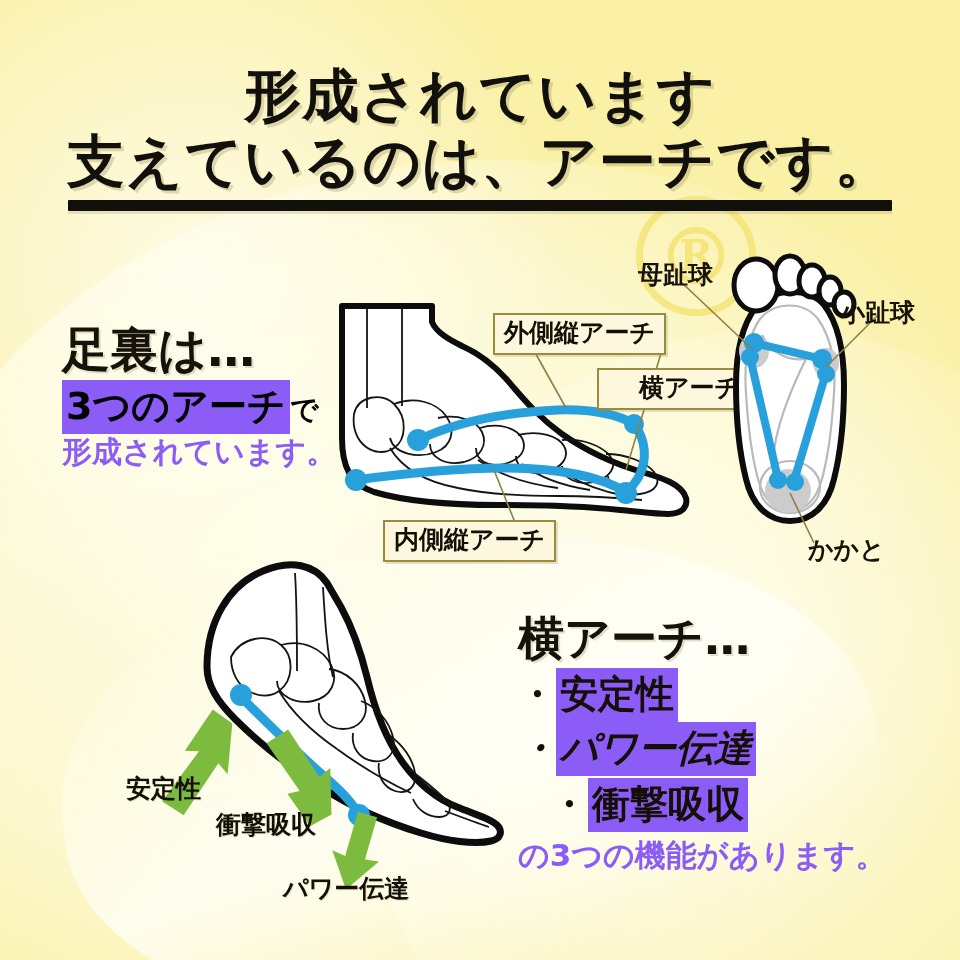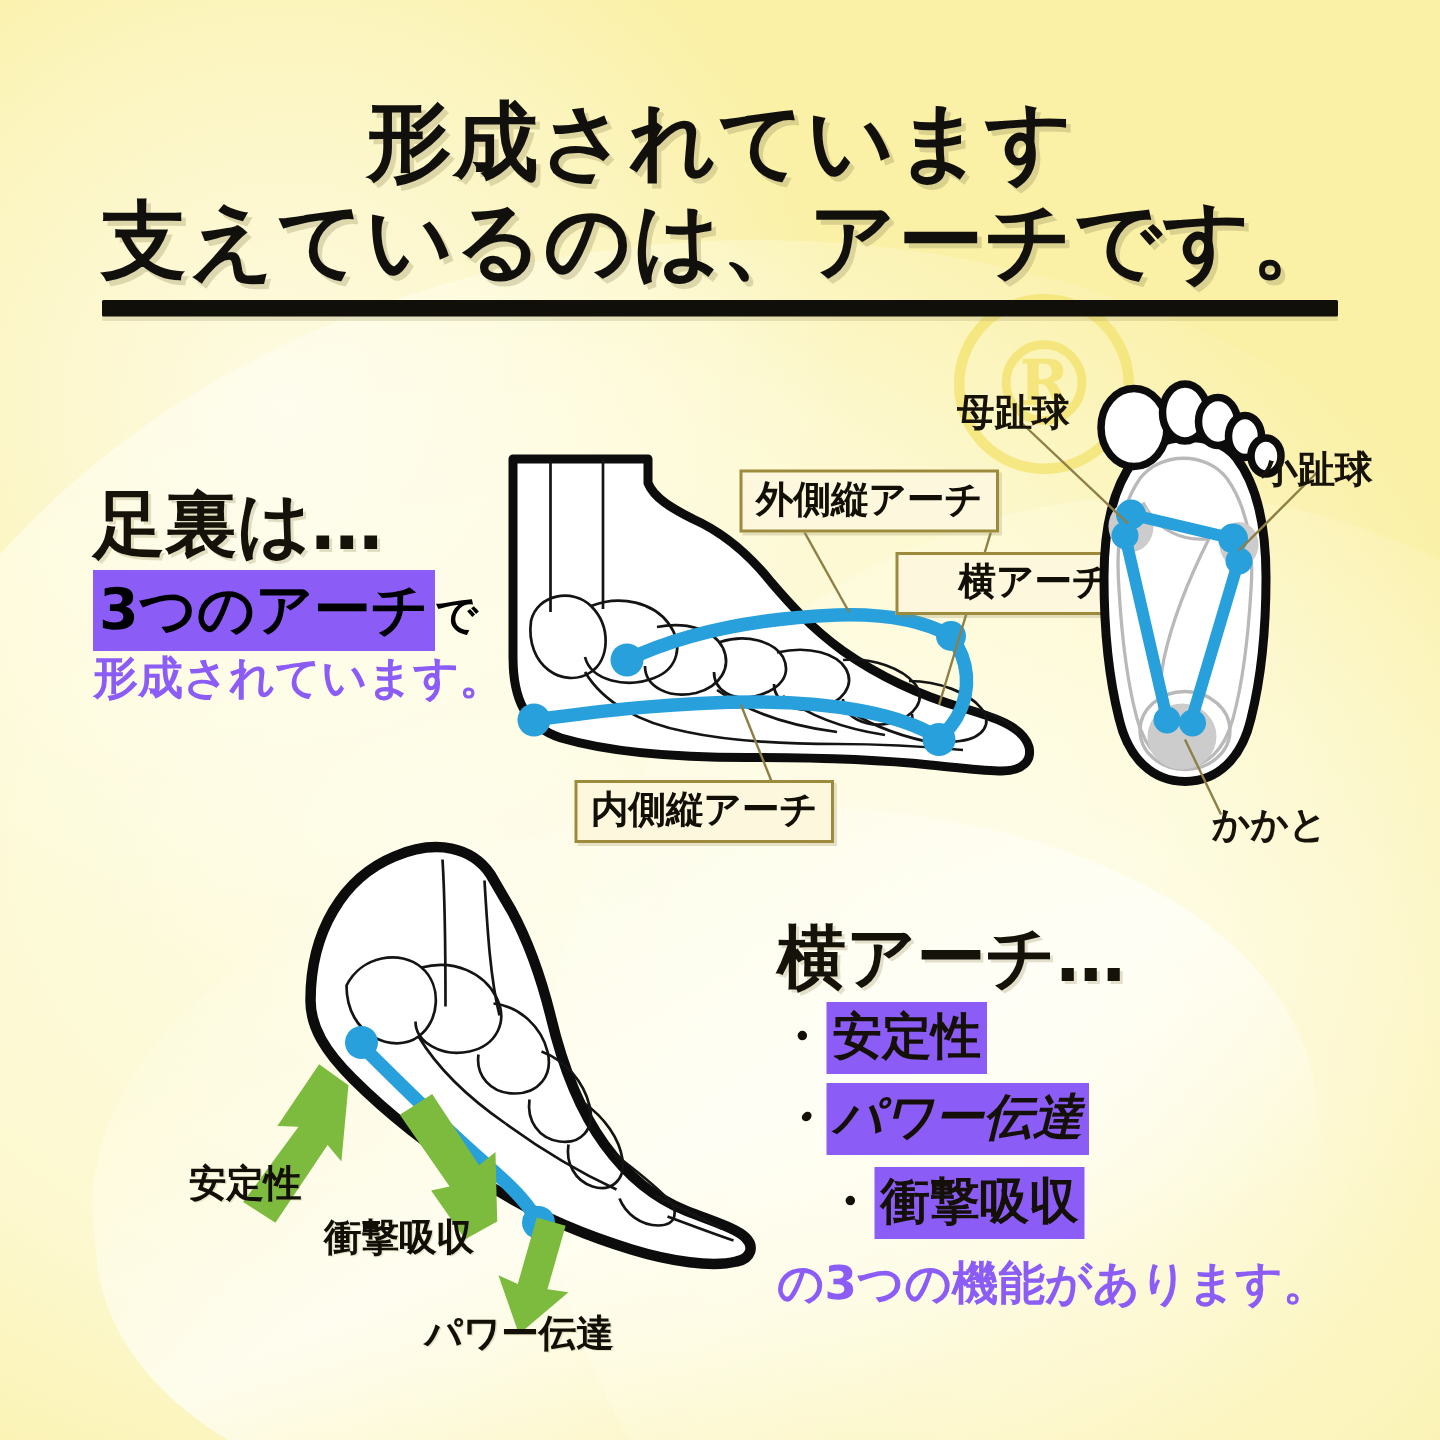--- a/index.html
+++ b/index.html
@@ -112,21 +112,21 @@
   }
 
   
   #intro-head{left:62px;top:318px;font-size:48px;}
   #intro-mid{left:62px;top:380px;font-size:38px;font-weight:900;}
   #intro-mid .suffix{font-size:28px;font-weight:800;}
   #intro-tail{left:62px;top:432px;font-size:30px;}
 
   
   #arch-head{left:518px;top:608px;font-size:46px;}
-  .bullet-row{position:absolute;left:518px;font-size:33px;font-weight:900;color:#141008;white-space:nowrap;}
+  .bullet-row{position:absolute;left:518px;font-size:38px;font-weight:900;color:#141008;white-space:nowrap;}
   #b1{top:668px;}
   #b2{top:722px;font-style:italic;}
   #b3{top:778px;margin-left:32px;}
   #arch-tail{left:518px;top:835px;font-size:31px;}
 
   svg.fig{position:absolute;overflow:visible;}
   .leader{stroke:#8d7f46;stroke-width:1.6;fill:none;}
 </style>
 </head>
 <body>

